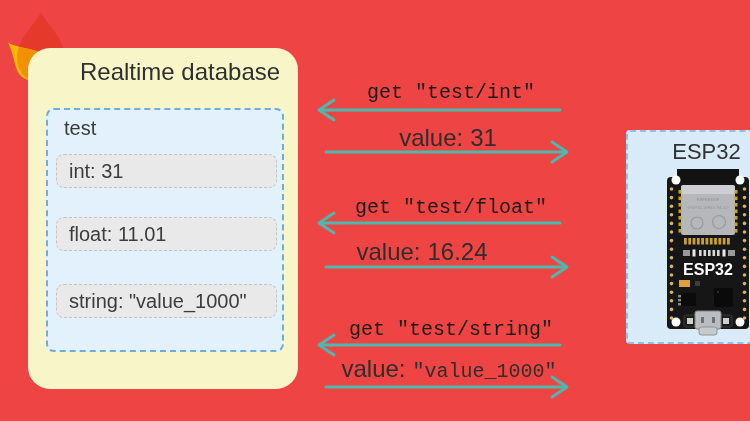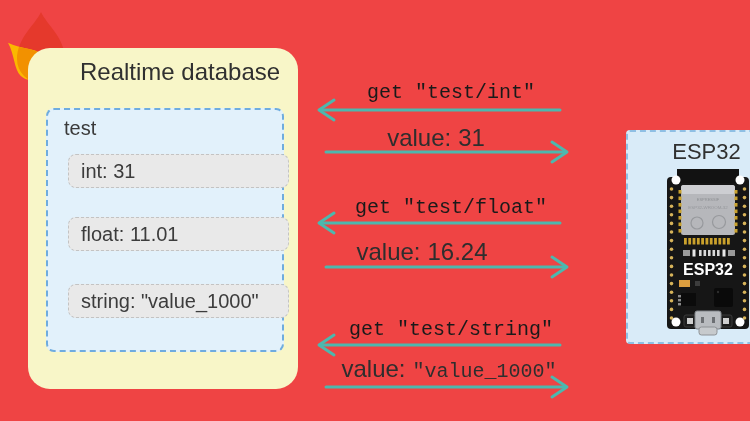--- a/index.html
+++ b/index.html
@@ -21,41 +21,41 @@
   .node-box{
     position:absolute;left:18px;top:60px;width:238px;height:244px;
     background:var(--node_blue,#E2F1FB);
     border:2px dashed var(--node_border,#6FACDF);
     border-radius:8px;box-sizing:border-box;
   }
   .node-title{
     position:absolute;left:16px;top:7px;font-size:20px;color:#3a3a3a;
   }
   .field-row{
-    position:absolute;left:20px;width:221px;height:34px;
+    position:absolute;left:8px;width:221px;height:34px;
     background:var(--row_gray,#E9E9E9);
     border:1px dashed #C3C3C3;border-radius:8px;box-sizing:border-box;
     font-size:20px;color:#3c3c3c;line-height:32px;padding-left:12px;
     white-space:nowrap;overflow:hidden;
   }
   .row-0{top:44px;} .row-1{top:107px;} .row-2{top:174px;}
 
   
   .req{
     position:absolute;left:451px;transform:translateX(-50%);
     font-family:"Liberation Mono",monospace;font-size:20px;line-height:1;
     color:#1a1a1a;white-space:nowrap;
   }
   .resp{
     position:absolute;transform:translateX(-50%);
     font-size:24px;line-height:1;color:#2e2e2e;white-space:nowrap;
   }
   .resp .val{margin-left:7px;}
   .resp .val.mono{font-family:"Liberation Mono",monospace;font-size:20px;}
-  .req-0{top:83px;} .resp-0{top:126px;left:436px;}
+  .req-0{top:83px;} .resp-0{top:126px;left:448px;}
   .req-1{top:198px;} .resp-1{top:240px;left:422px;}
   .req-2{top:320px;} .resp-2{top:357px;left:449px;}
 
   
   .arrows{left:0;top:0;pointer-events:none;}
 
   
   .esp-panel{
     left:578px;top:130px;width:161px;height:214px;
     background:var(--device_blue,#D9EBF8);

